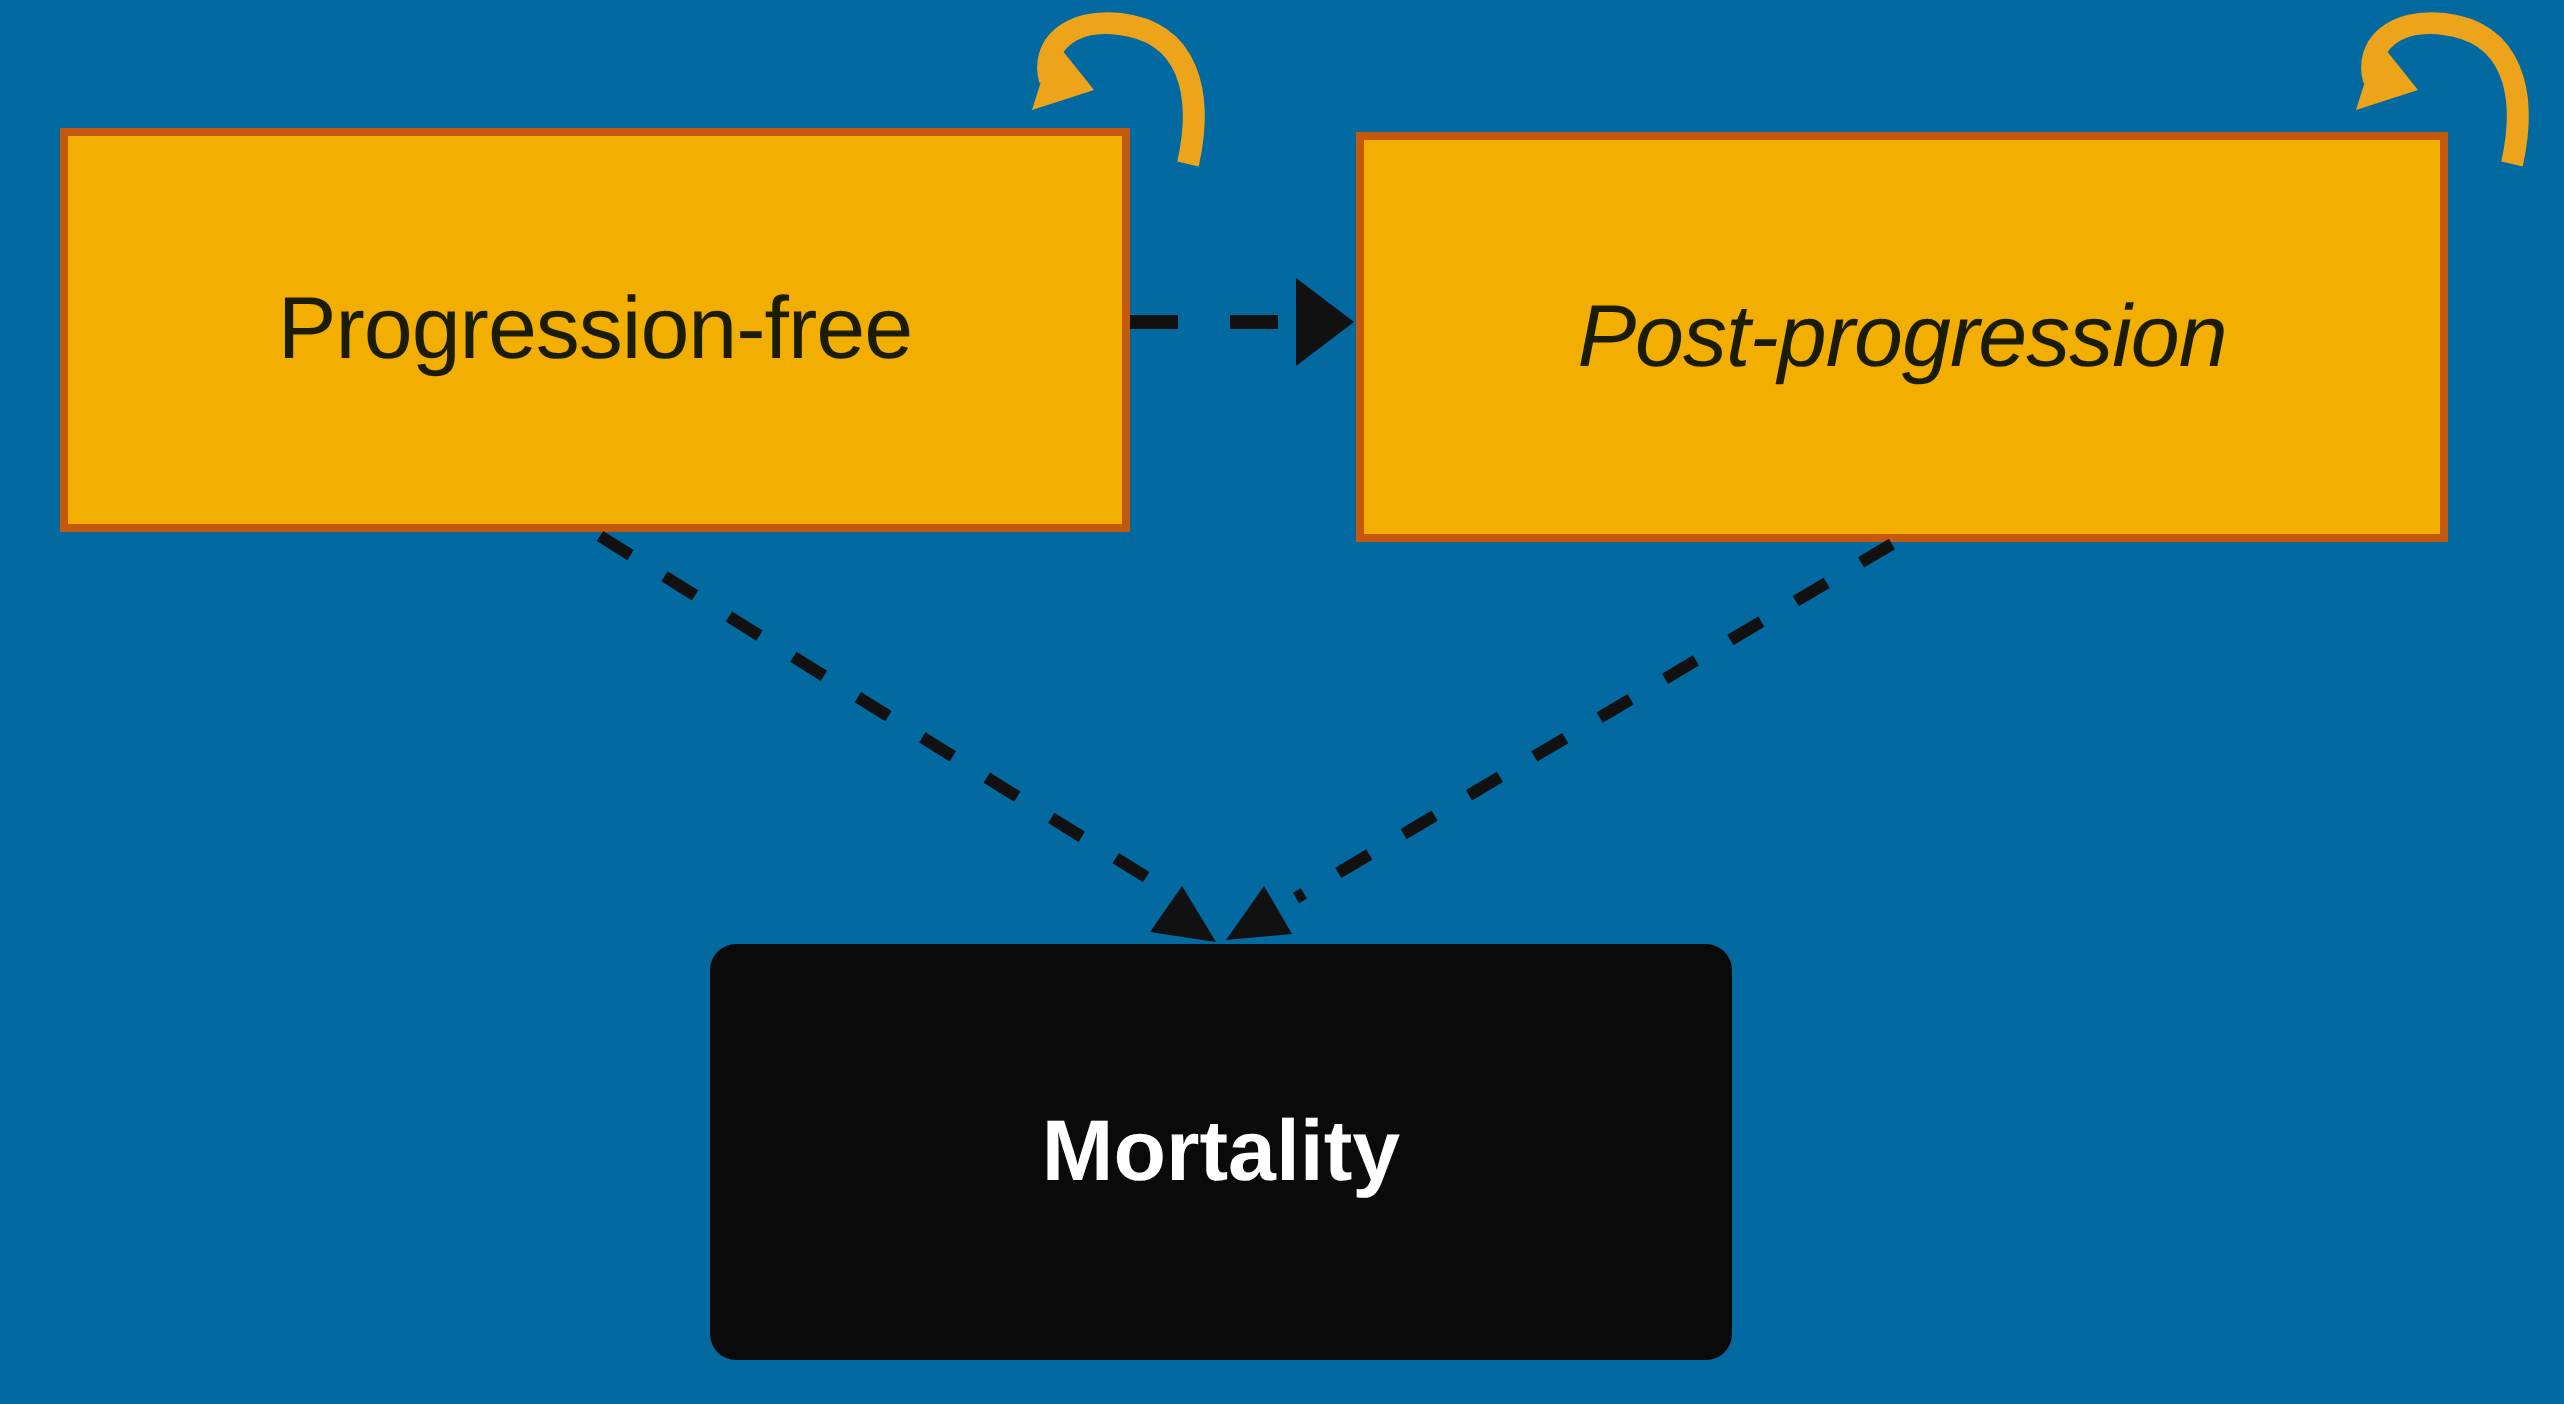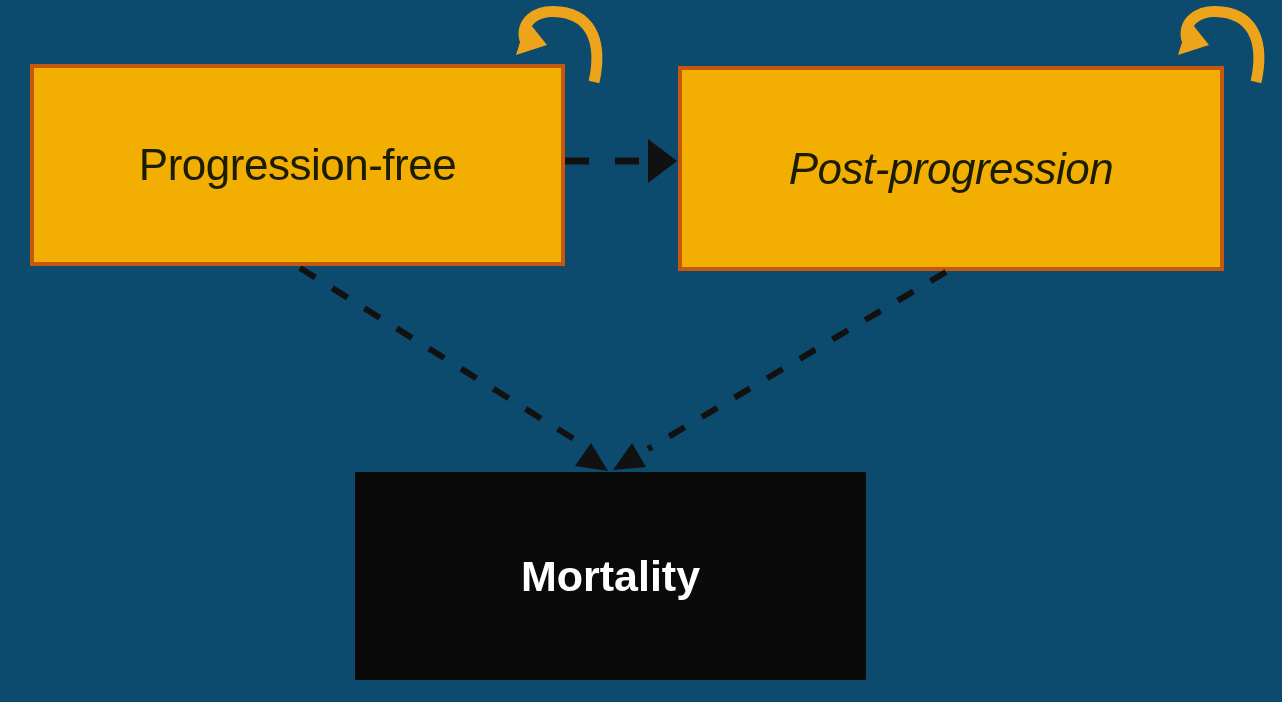--- a/index.html
+++ b/index.html
@@ -1,19 +1,19 @@
 <!DOCTYPE html>
 <html><head>
 <meta charset="utf-8">
 <style>
   html,body{margin:0;padding:0;background:#ffffff;}
   .canvas{
     position:relative;
     width:1282px;height:702px;
-    background:#0c4a6e;
+    background:#0369a1;
     overflow:hidden;
     font-family:"Liberation Sans",sans-serif;
   }
   .node{
     position:absolute;
     display:flex;align-items:center;justify-content:center;
     box-sizing:border-box;
     text-align:center;
   }
   .node-state{
@@ -24,20 +24,21 @@
     letter-spacing:-0.5px;
   }
   .node-pf{left:30px;top:64px;width:535px;height:202px;}
   .node-pp{left:678px;top:66px;width:546px;height:205px;font-style:italic;}
   .node-mortality{
     left:355px;top:472px;width:511px;height:208px;
     background:#0A0A0A;
     color:#FFFFFF;
     font-size:43px;
     font-weight:bold;
+    border-radius:13px;
   }
   svg.arrow-layer{
     position:absolute;left:0;top:0;width:1282px;height:702px;
     pointer-events:none;
   }
 </style>
 </head>
 <body>
 
 <div class="canvas">

